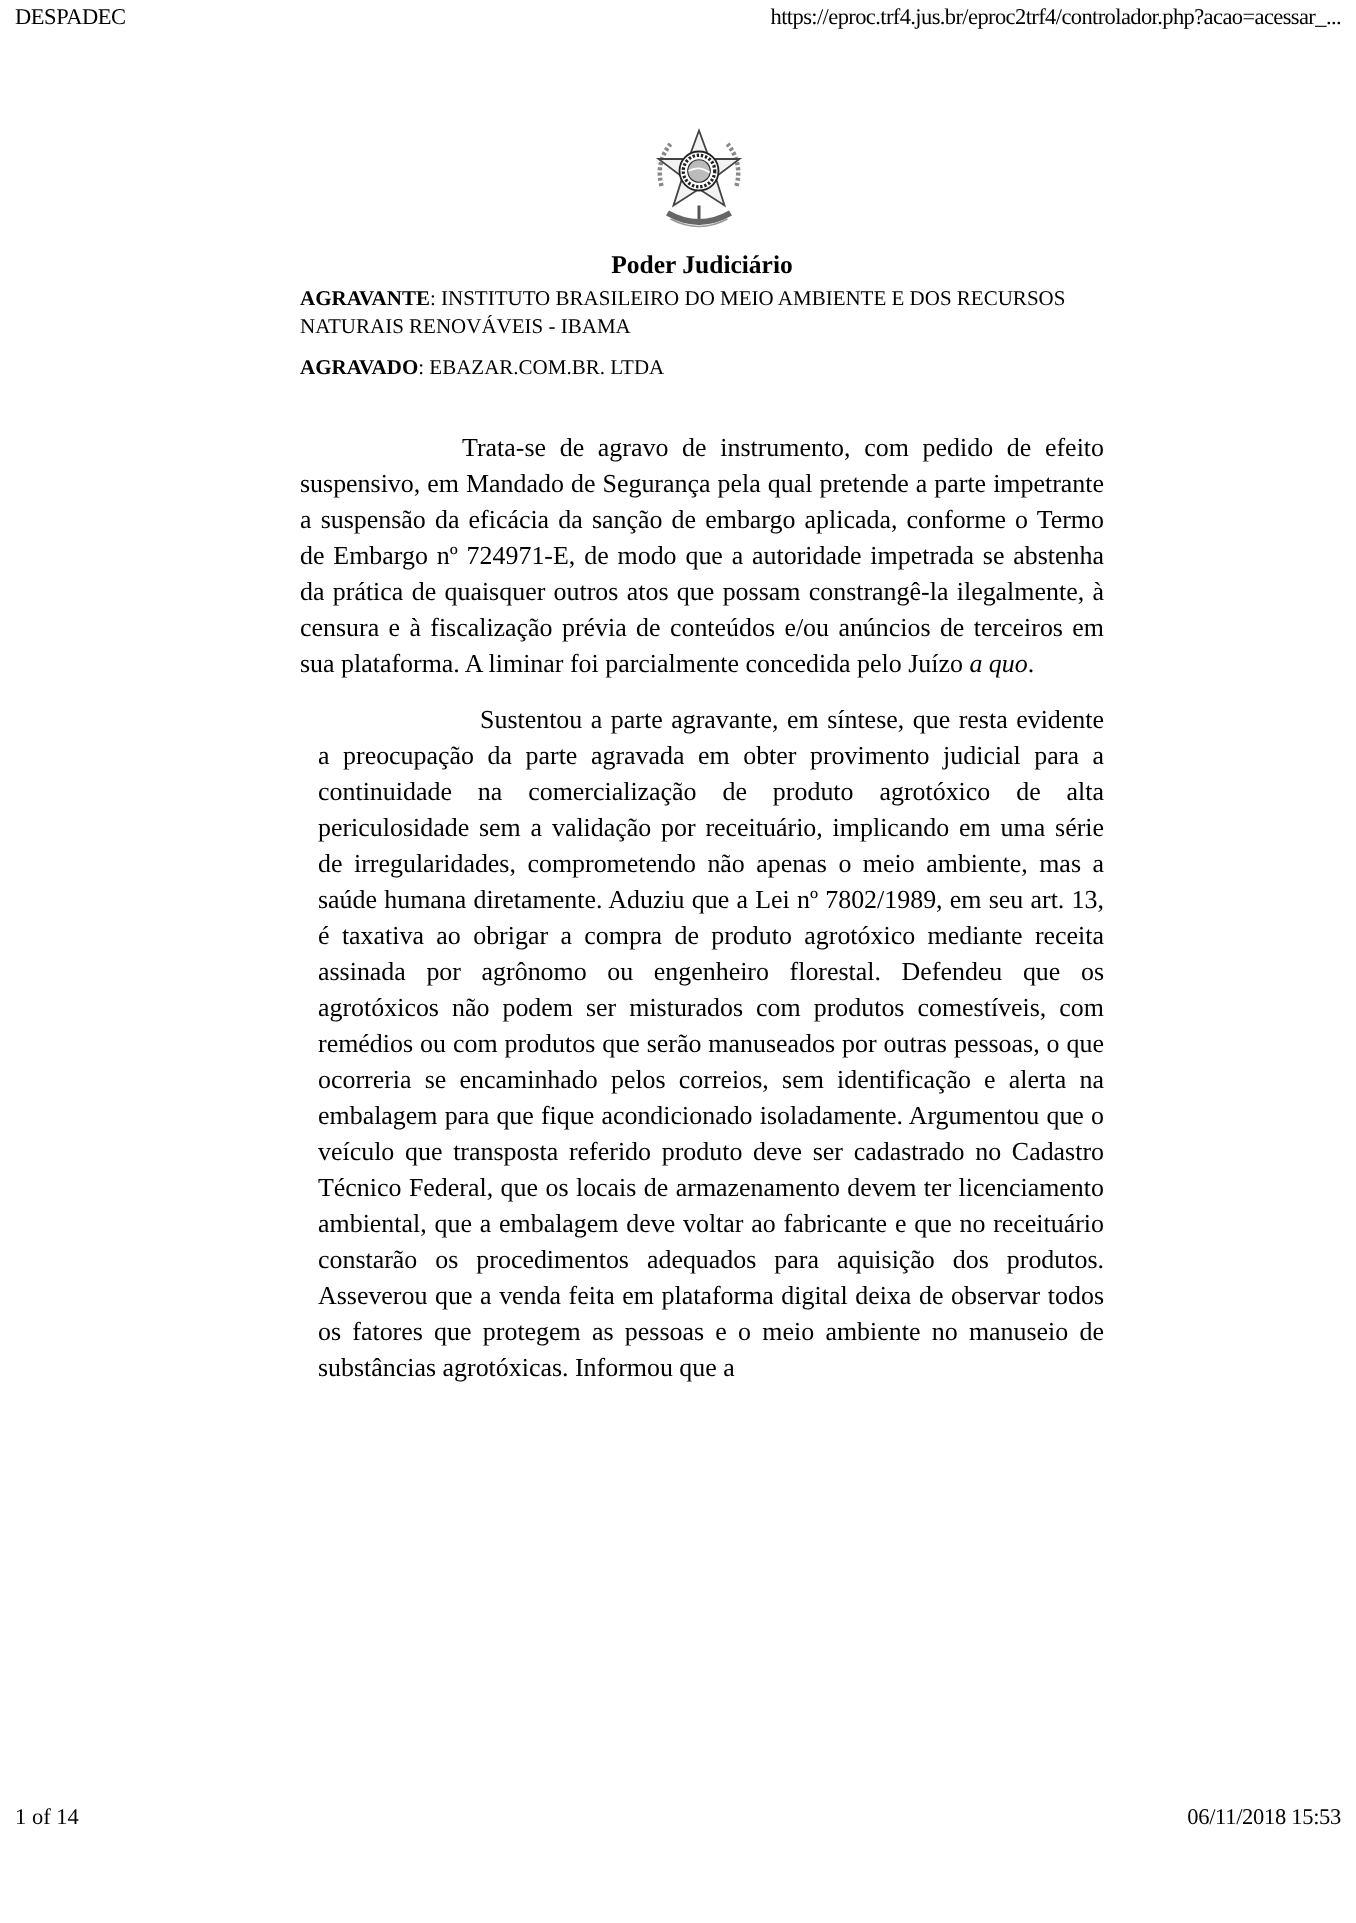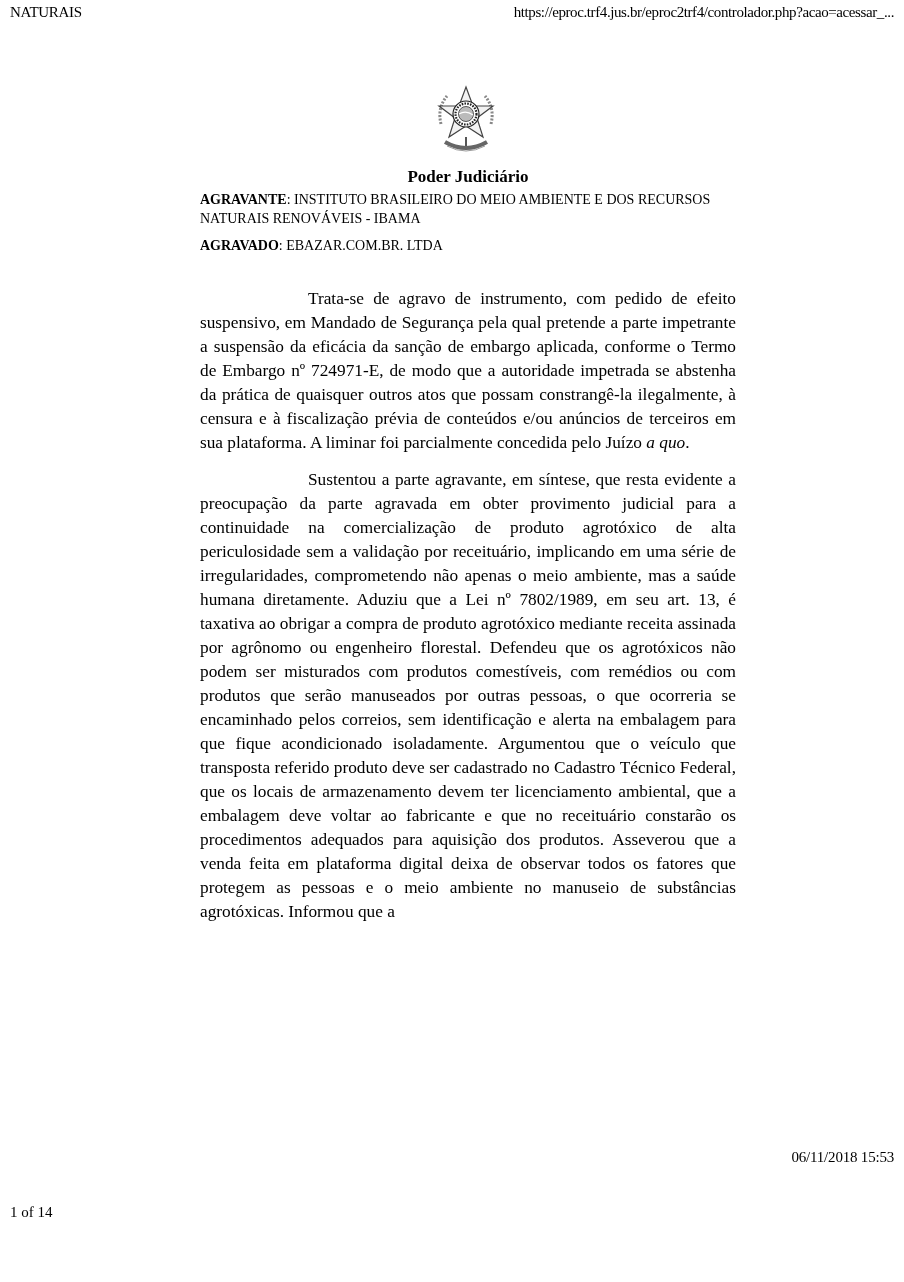--- a/index.html
+++ b/index.html
@@ -1,38 +1,38 @@
 <!DOCTYPE html>
 <html><head>
 <meta charset="utf-8">
 <style>
   html, body { margin: 0; padding: 0; background: #ffffff; }
   body { width: 904px; height: 1282px; position: relative; overflow: hidden; color: #000; font-family: "Liberation Serif", serif; }
   .hdr-left { position: absolute; left: 10px; top: 4px; font-size: 15px; letter-spacing: -0.3px; }
   .hdr-right { position: absolute; right: 10px; top: 4px; font-size: 15px; letter-spacing: -0.4px; }
   .ftr-left { position: absolute; left: 10px; top: 1204px; font-size: 15px; }
-  .ftr-right { position: absolute; right: 10px; top: 1149px; font-size: 15px; letter-spacing: -0.2px; }
+  .ftr-right { position: absolute; right: 10px; top: 1204px; font-size: 15px; letter-spacing: -0.2px; }
   .crest { position: absolute; left: 433px; top: 84px; width: 66px; height: 74px; }
   .content { position: absolute; left: 200px; top: 160px; width: 536px; }
   .org1 { text-align: center; font-weight: bold; font-size: 17px; margin-top: 4px; line-height: 26px; }
   .org2 { text-align: center; font-weight: bold; font-size: 20px; line-height: 26px; letter-spacing: 0.2px; }
   .case { font-weight: bold; font-size: 17px; margin-top: 20px; line-height: 22px; }
   .party { font-size: 14px; line-height: 19px; }
   .party b { font-weight: bold; }
   .party + .party { margin-top: 8px; }
   .title { text-align: center; font-weight: bold; font-size: 22px; margin-top: 33px; line-height: 28px; }
   .para { font-size: 17.3px; line-height: 24px; text-align: justify; text-indent: 108px; margin: 0; }
   .p1 { margin-top: 32px; }
-  .p2 { margin-top: 13px; }
+  .p2 { margin-top: 13px; margin-left: 12px; }
   em { font-style: italic; }
 </style>
 </head>
 <body>
 
-<div class="hdr-left">NATURAIS</div>
+<div class="hdr-left">DESPADEC</div>
 <div class="hdr-right">https://eproc.trf4.jus.br/eproc2trf4/controlador.php?acao=acessar_...</div>
 
 <svg class="crest" viewBox="0 0 66 74">
   <g fill="none" stroke="#555" stroke-width="0.8">
     <path d="M8 40 Q4 24 14 12 M58 40 Q62 24 52 12" stroke="#888" stroke-width="3" stroke-dasharray="2 1.5"></path>
     <polygon points="33,3 40,22 60,22 44,34 50,53 33,42 16,53 22,34 6,22 26,22" fill="#f2f2f2" stroke="#444" stroke-width="1.2"></polygon>
     <circle cx="33" cy="30" r="13" fill="#fff" stroke="#222" stroke-width="1.2"></circle>
     <circle cx="33" cy="30" r="10.5" stroke="#222" stroke-width="2.2" stroke-dasharray="1.6 1.2"></circle>
     <circle cx="33" cy="30" r="7.5" fill="#bbb" stroke="#333"></circle>
     <path d="M26 30 Q33 26 40 31" stroke="#fff" stroke-width="1.2"></path>

